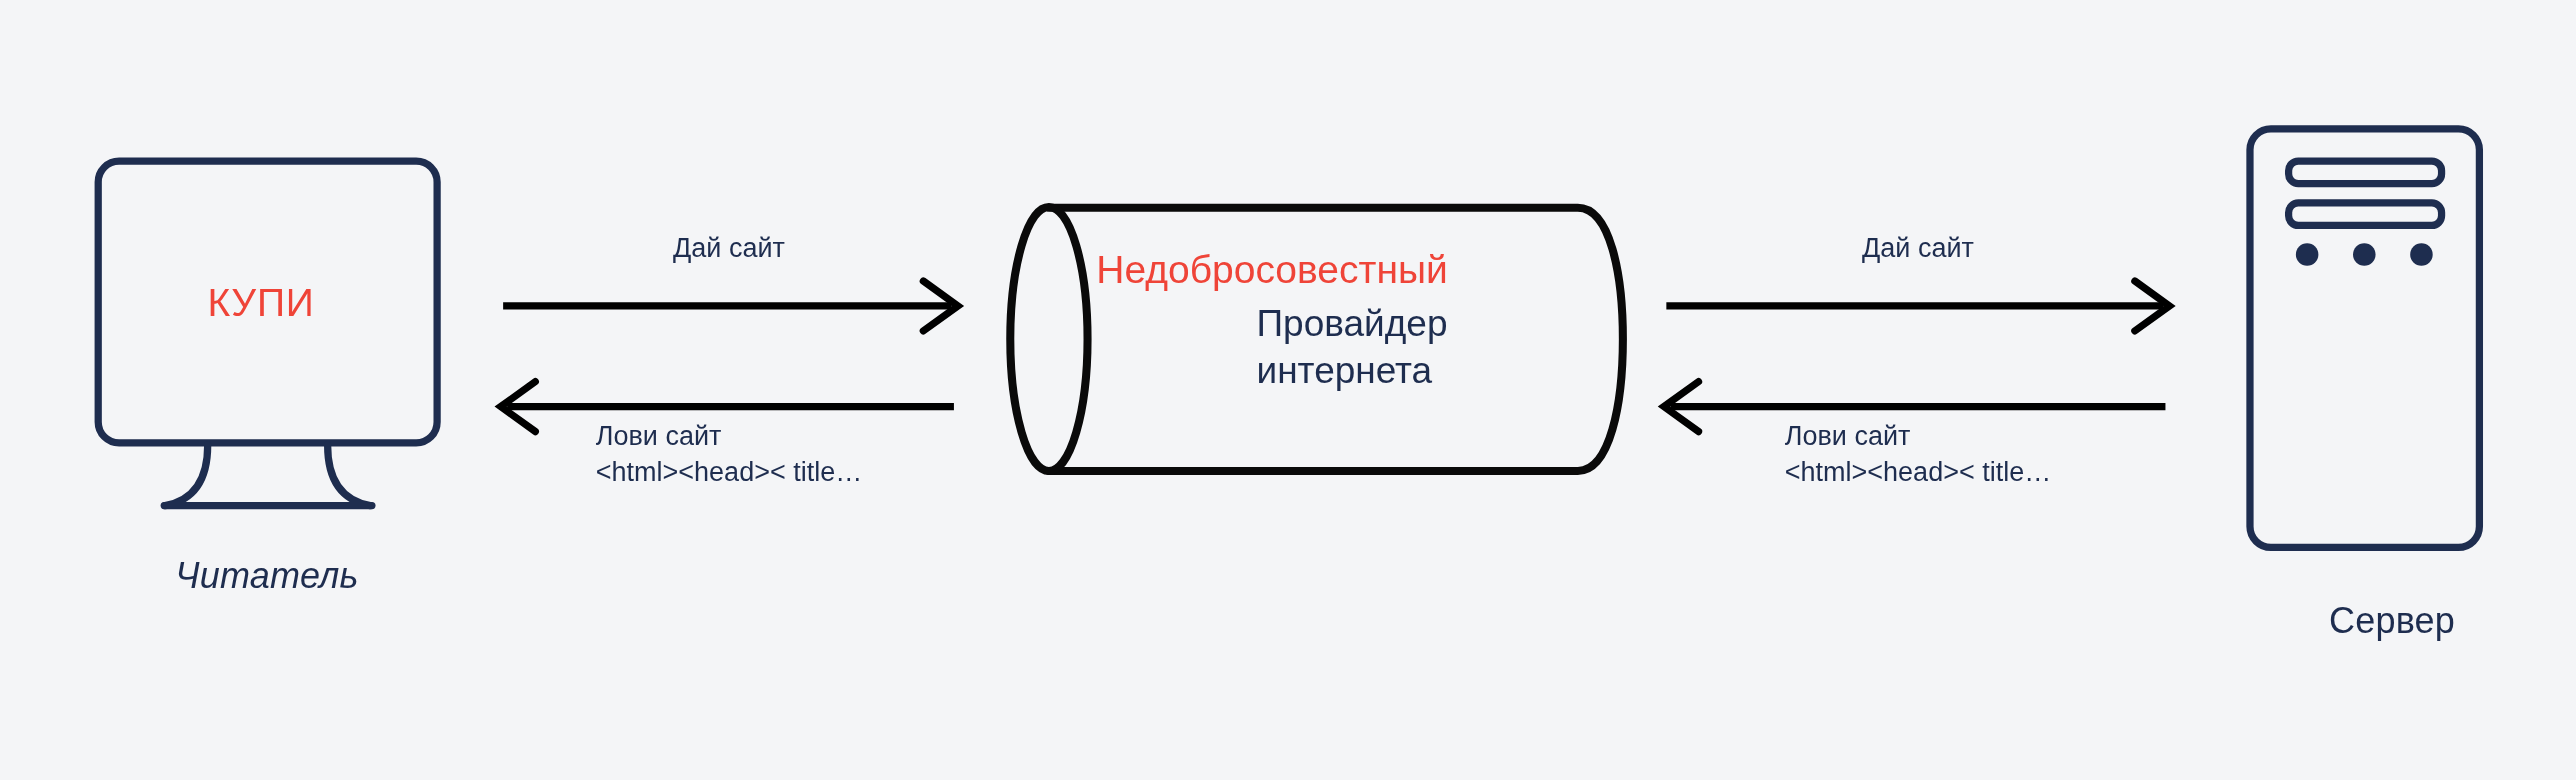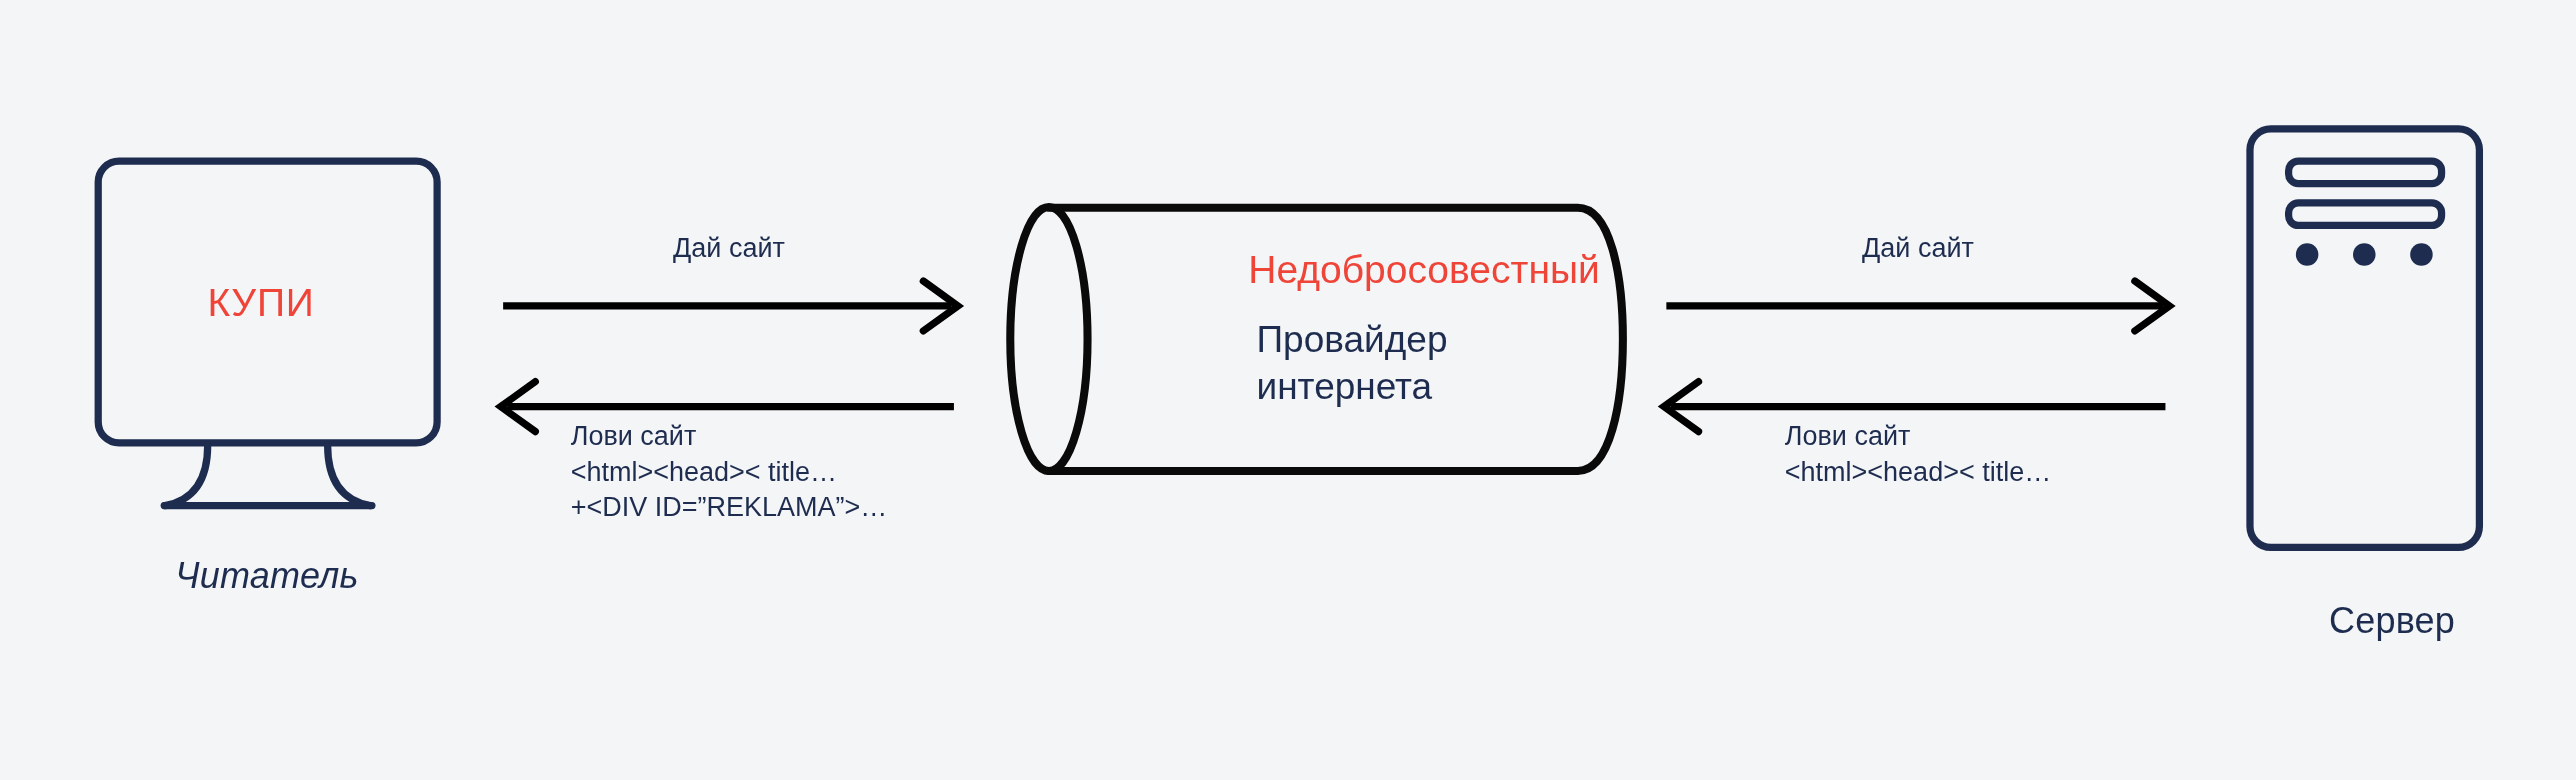--- a/index.html
+++ b/index.html
@@ -118,25 +118,24 @@
   </svg>
 
   <div class="txt center screen-word" style="left:261px; top:280px;">КУПИ</div>
   <div class="txt center node-caption" style="left:267px; top:555px;font-style:italic;">Читатель</div>
 
   <div class="txt center arrow-label" style="left:729px; top:233px;">Дай сайт</div>
 
   <div class="txt center arrow-sub" style="left:729px; top:419px;">
     <span class="blk">Лови сайт</span>
     <span class="blk">&lt;html&gt;&lt;head&gt;&lt; title…</span>
-    <span class="blk red">+&lt;DIV ID=”REKLAMA”&gt;…</span>
   </div>
 
-  <div class="txt center cyl-title" style="left:1424px; top:247px;">Недобросовестный</div>
-  <div class="txt center cyl-sub" style="left:1352px; top:316px;">
+  <div class="txt center cyl-title" style="left:1272px; top:247px;">Недобросовестный</div>
+  <div class="txt center cyl-sub" style="left:1352px; top:300px;">
     <span class="blk">Провайдер</span>
     <span class="blk">интернета</span>
   </div>
 
   <div class="txt center arrow-label" style="left:1918px; top:233px;">Дай сайт</div>
 
   <div class="txt center arrow-sub" style="left:1918px; top:419px;">
     <span class="blk">Лови сайт</span>
     <span class="blk">&lt;html&gt;&lt;head&gt;&lt; title…</span>
   </div>

